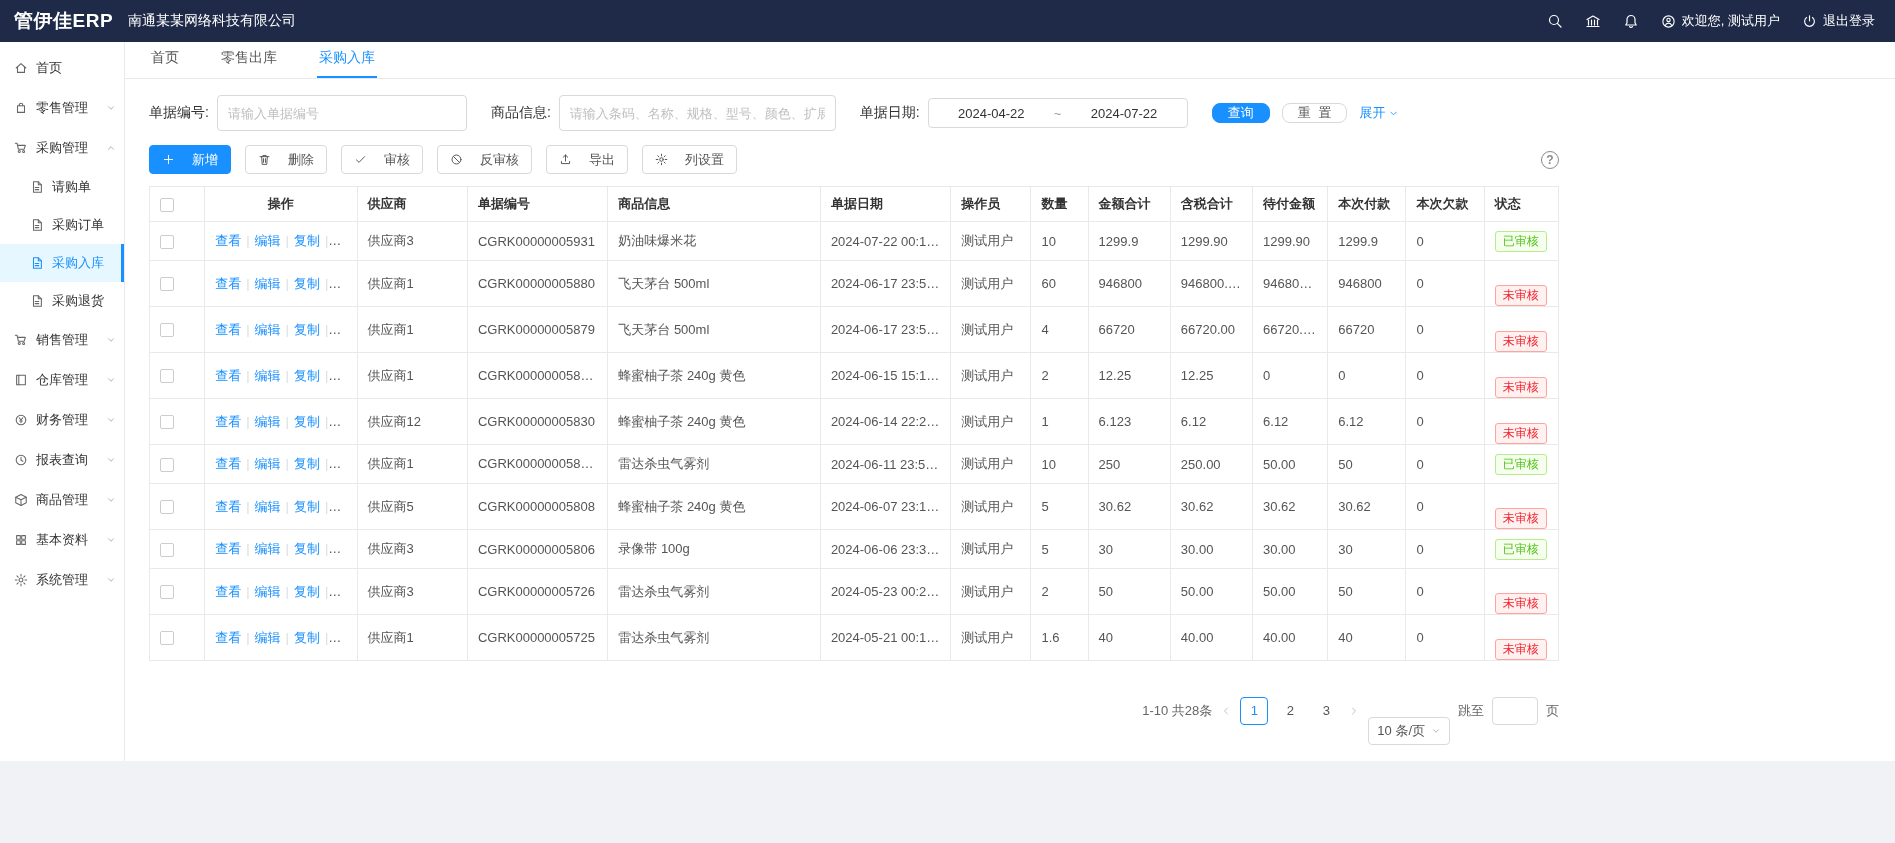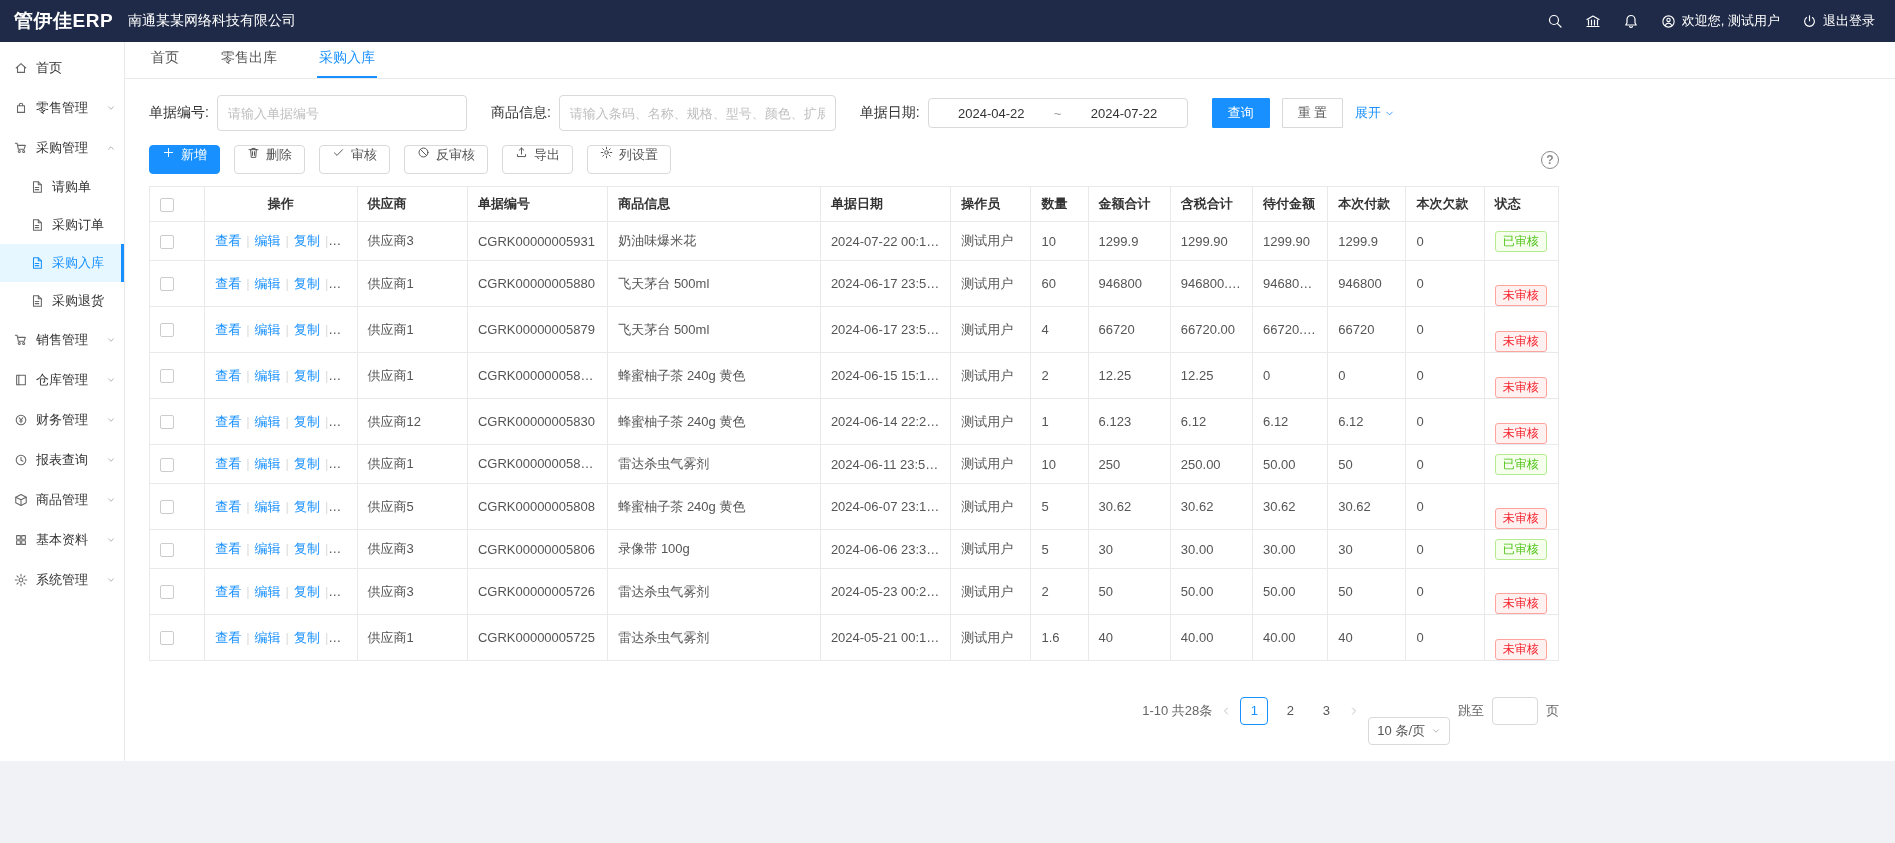--- a/index.html
+++ b/index.html
@@ -41,28 +41,28 @@
   
   .filters{display:flex;align-items:center;margin-bottom:14px;}
   .flabel{font-size:14px;color:#333;margin-right:8px;white-space:nowrap;}
   .g24{margin-left:24px;}
   .finput{height:36px;border:1px solid #d9d9d9;border-radius:4px;padding:0 10px;font-size:13px;color:#333;outline:none;font-family:inherit;}
   .finput::placeholder{color:#bfbfbf;}
   .w250{width:250px;}
   .w270{width:277px;}
   .daterange{width:260px;height:30px;border:1px solid #d9d9d9;border-radius:4px;display:flex;align-items:center;justify-content:space-evenly;font-size:13px;color:#333;cursor:pointer;background:#fff;}
   .daterange .sep{color:#999;}
-  .btn{height:30px;padding:0 15px;border:1px solid #d9d9d9;border-radius:1px;background:#fff;color:#555;font-size:13px;cursor:pointer;font-family:Liberation Serif, serif;}
+  .btn{height:20px;padding:0 15px;border:1px solid #d9d9d9;border-radius:8px;background:#fff;color:#555;font-size:13px;cursor:pointer;font-family:Liberation Mono, monospace;}
   .btn.primary{background:var(--accent);border-color:var(--accent);color:#fff;}
   .btn + .btn{margin-left:12px;}
   .expand{margin-left:12px;color:var(--accent);display:inline-flex;align-items:center;gap:3px;cursor:pointer;font-size:13px;}
   .expand .chev{font-size:11px;display:flex;}
   
   .toolbar{display:flex;align-items:center;gap:14px;margin:2px 0 12px;}
-  .tbtn{display:inline-flex;align-items:flex-start;gap:6px;height:29px;padding:0 12px;border:1px solid #d9d9d9;border-radius:4px;background:#fff;color:#555;font-size:13px;cursor:pointer;font-family:inherit;}
+  .tbtn{display:inline-flex;align-items:center;gap:17px;height:29px;padding:0 12px;border:1px solid #d9d9d9;border-radius:4px;background:#fff;color:#555;font-size:13px;cursor:pointer;font-family:inherit;}
   .tbtn.primary{background:var(--accent);border-color:var(--accent);color:#fff;}
   .tbtn .icon{font-size:13px;display:flex;}
   .help{margin-left:auto;width:18px;height:18px;border:1.5px solid #8a8a8a;border-radius:50%;color:#8a8a8a;font-size:12px;font-weight:bold;display:flex;align-items:center;justify-content:center;cursor:pointer;}
   
   .grid{border-collapse:collapse;table-layout:fixed;font-size:13px;width:1410px;}
   .grid th,.grid td{border:1px solid var(--border);padding:0 10px;text-align:left;color:#555;overflow:hidden;white-space:nowrap;text-overflow:ellipsis;}
   .grid th{color:#333;font-weight:bold;height:35px;background:#fff;}
   .grid td{height:39px;}
   .grid th.c-op{text-align:center;}
   .c-check{text-align:center;}

